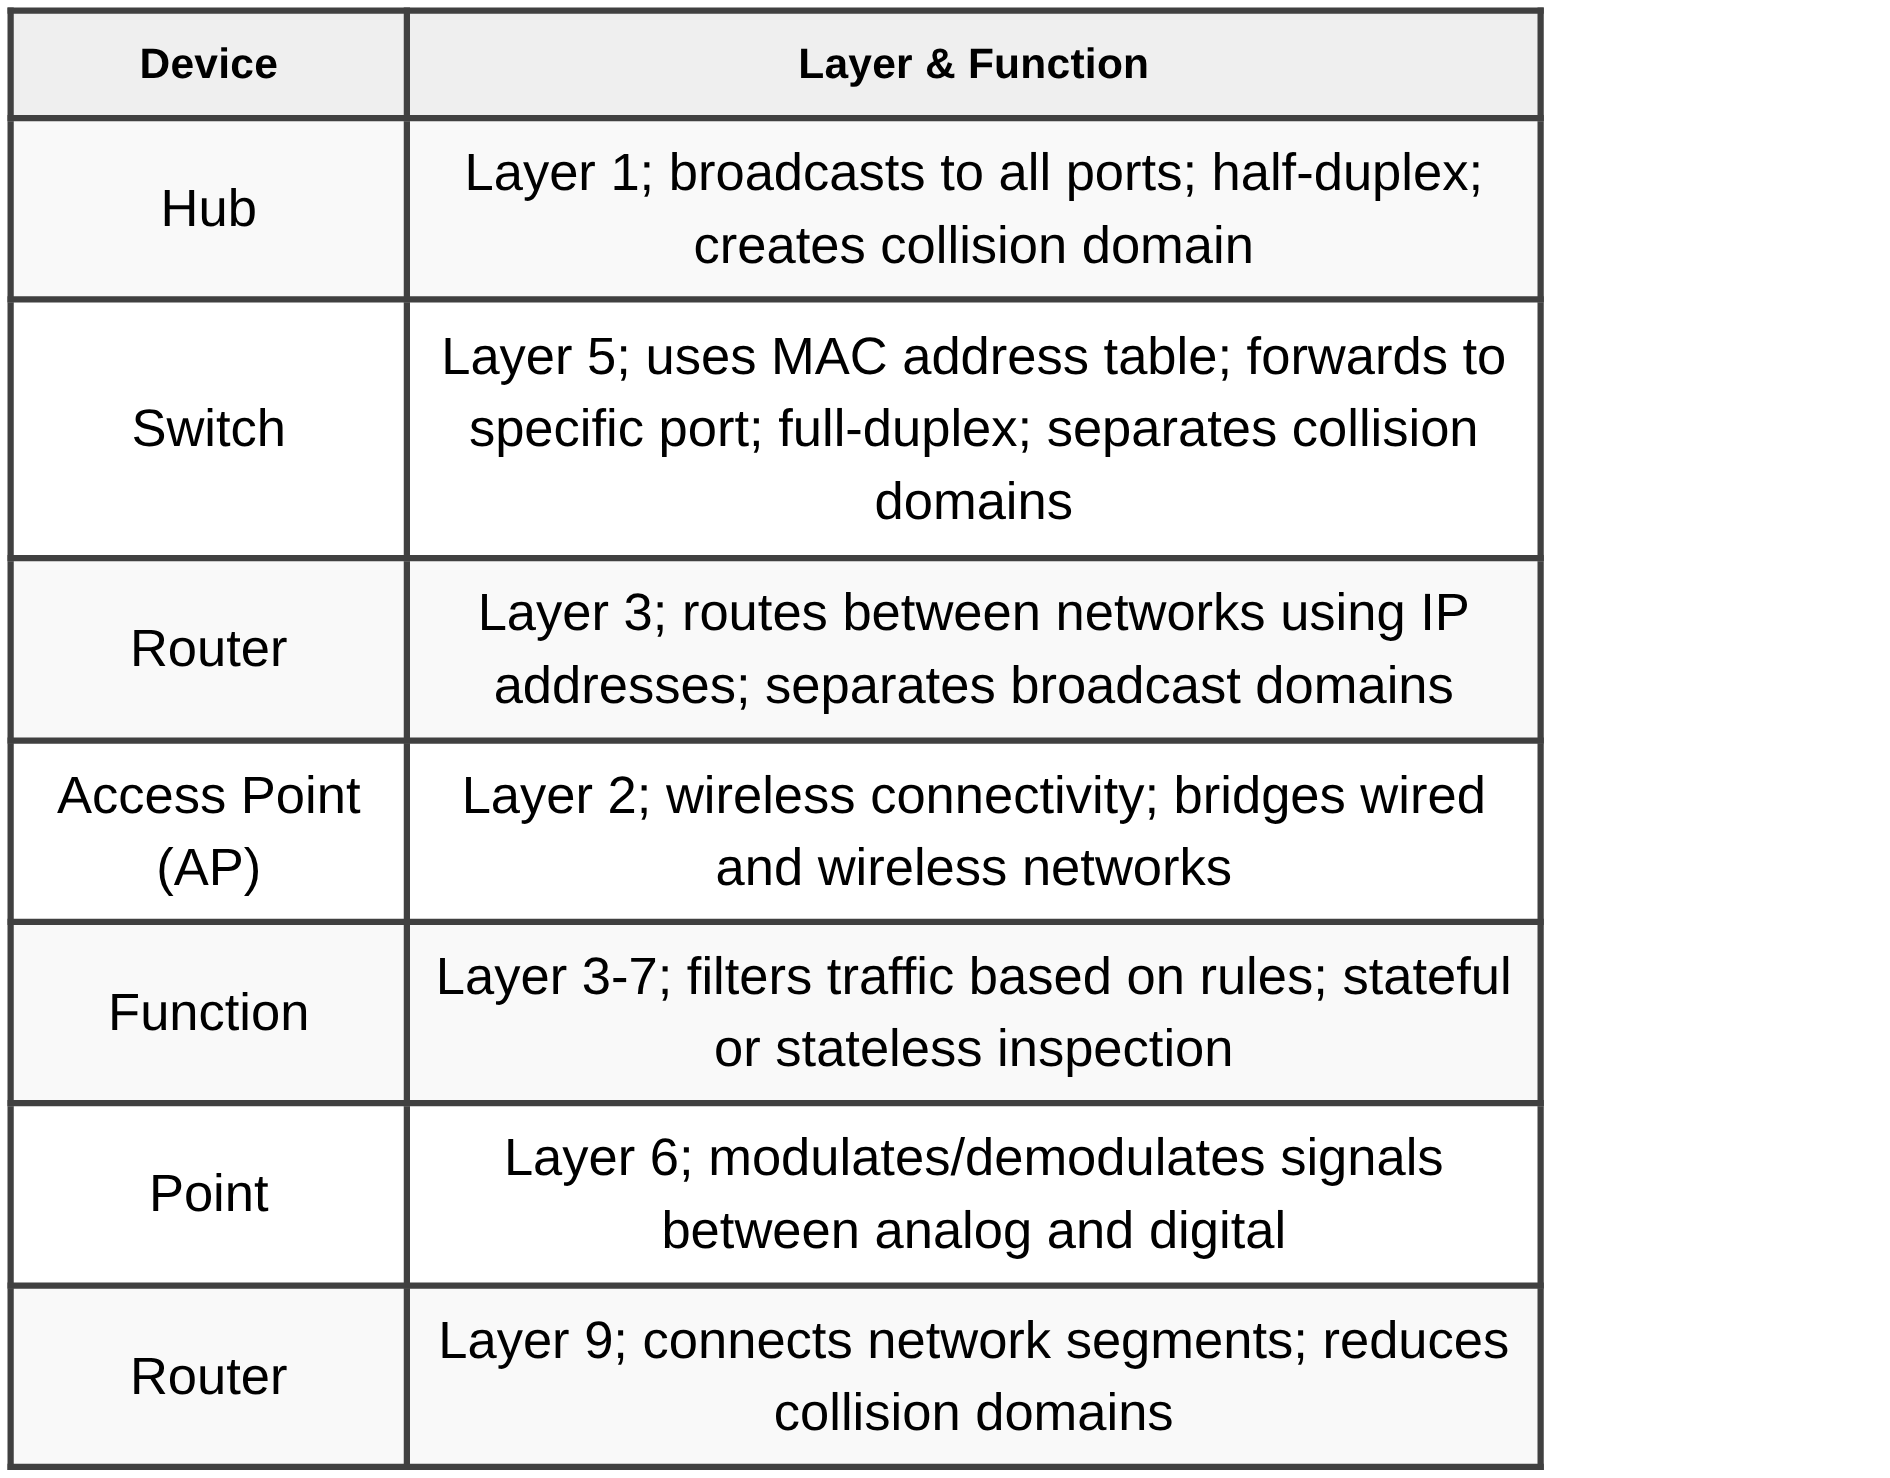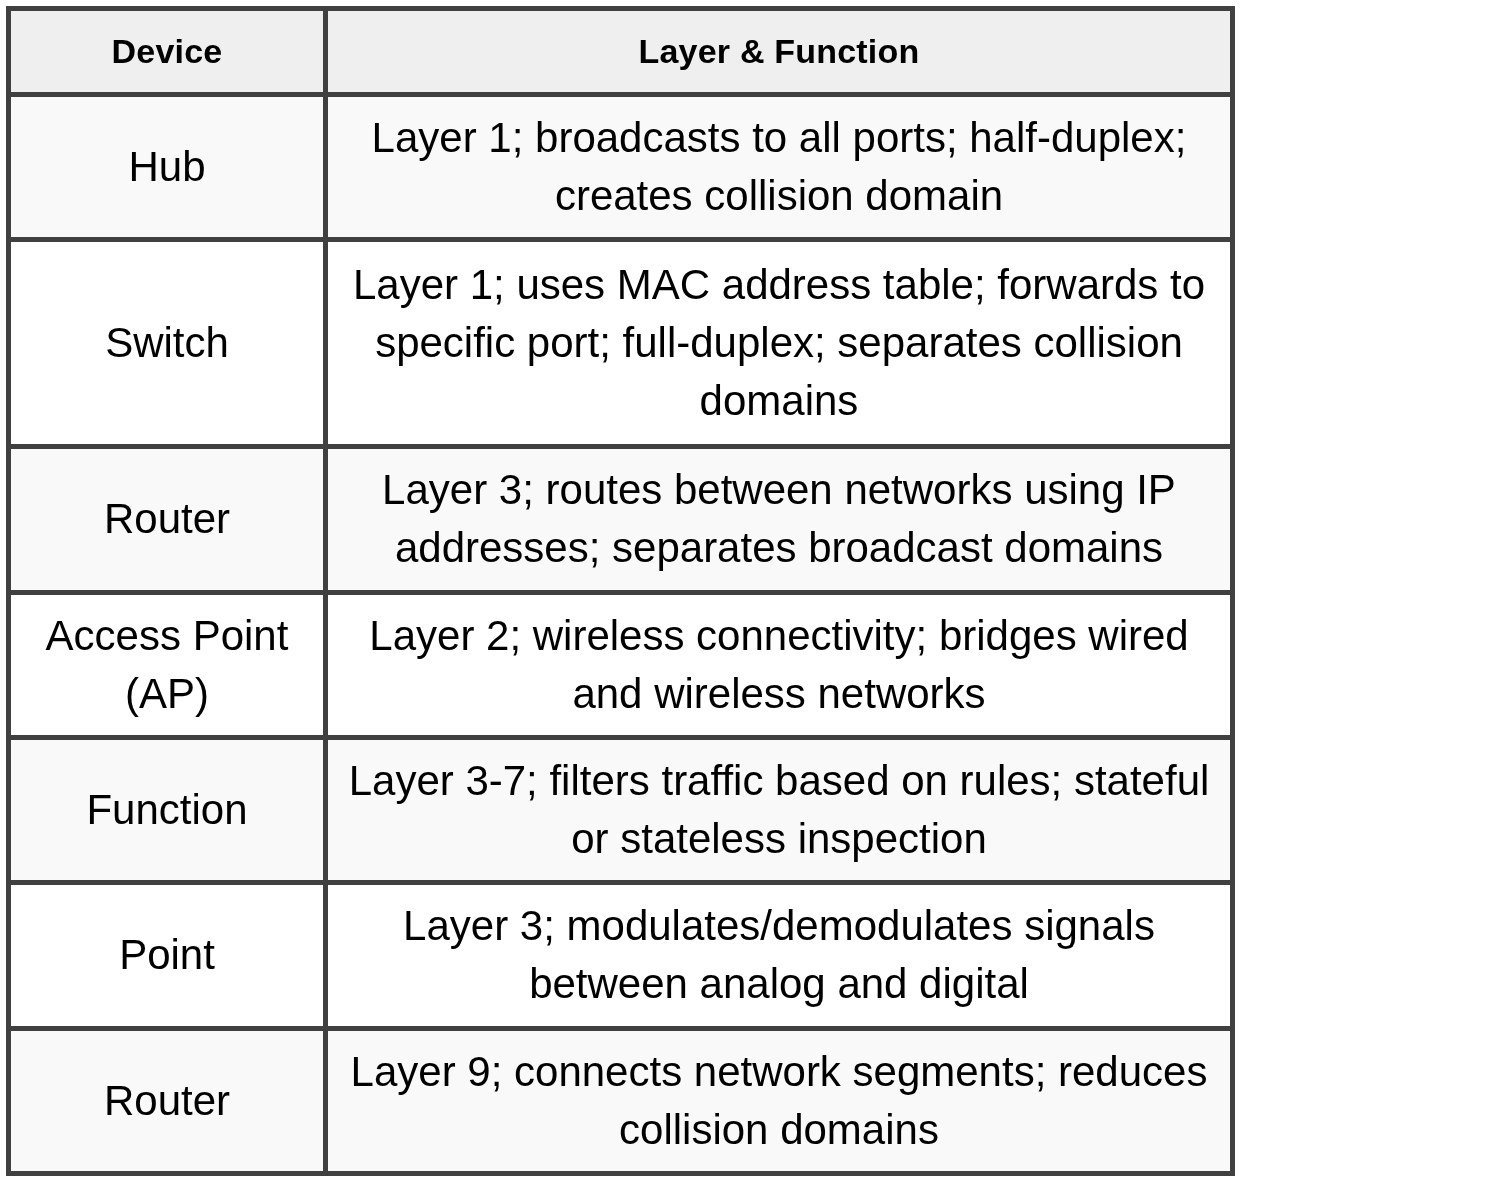--- a/index.html
+++ b/index.html
@@ -67,37 +67,37 @@
         <th>Layer &amp; Function</th>
       </tr>
     </thead>
     <tbody>
       <tr>
         <td class="device-cell">Hub</td>
         <td class="function-cell">Layer 1; broadcasts to all ports; half-duplex; creates collision domain</td>
       </tr>
       <tr>
         <td class="device-cell">Switch</td>
-        <td class="function-cell">Layer 1; uses MAC address table; forwards to specific port; full-duplex; separates collision domains</td>
+        <td class="function-cell">Layer 5; uses MAC address table; forwards to specific port; full-duplex; separates collision domains</td>
       </tr>
       <tr>
         <td class="device-cell">Router</td>
         <td class="function-cell">Layer 3; routes between networks using IP addresses; separates broadcast domains</td>
       </tr>
       <tr>
         <td class="device-cell">Access Point (AP)</td>
         <td class="function-cell">Layer 2; wireless connectivity; bridges wired and wireless networks</td>
       </tr>
       <tr>
         <td class="device-cell">Function</td>
         <td class="function-cell">Layer 3-7; filters traffic based on rules; stateful or stateless inspection</td>
       </tr>
       <tr>
         <td class="device-cell">Point</td>
-        <td class="function-cell">Layer 3; modulates/demodulates signals between analog and digital</td>
+        <td class="function-cell">Layer 6; modulates/demodulates signals between analog and digital</td>
       </tr>
       <tr>
         <td class="device-cell">Router</td>
         <td class="function-cell">Layer 9; connects network segments; reduces collision domains</td>
       </tr>
     </tbody>
   </table>
 </div>
 
 </body></html>

